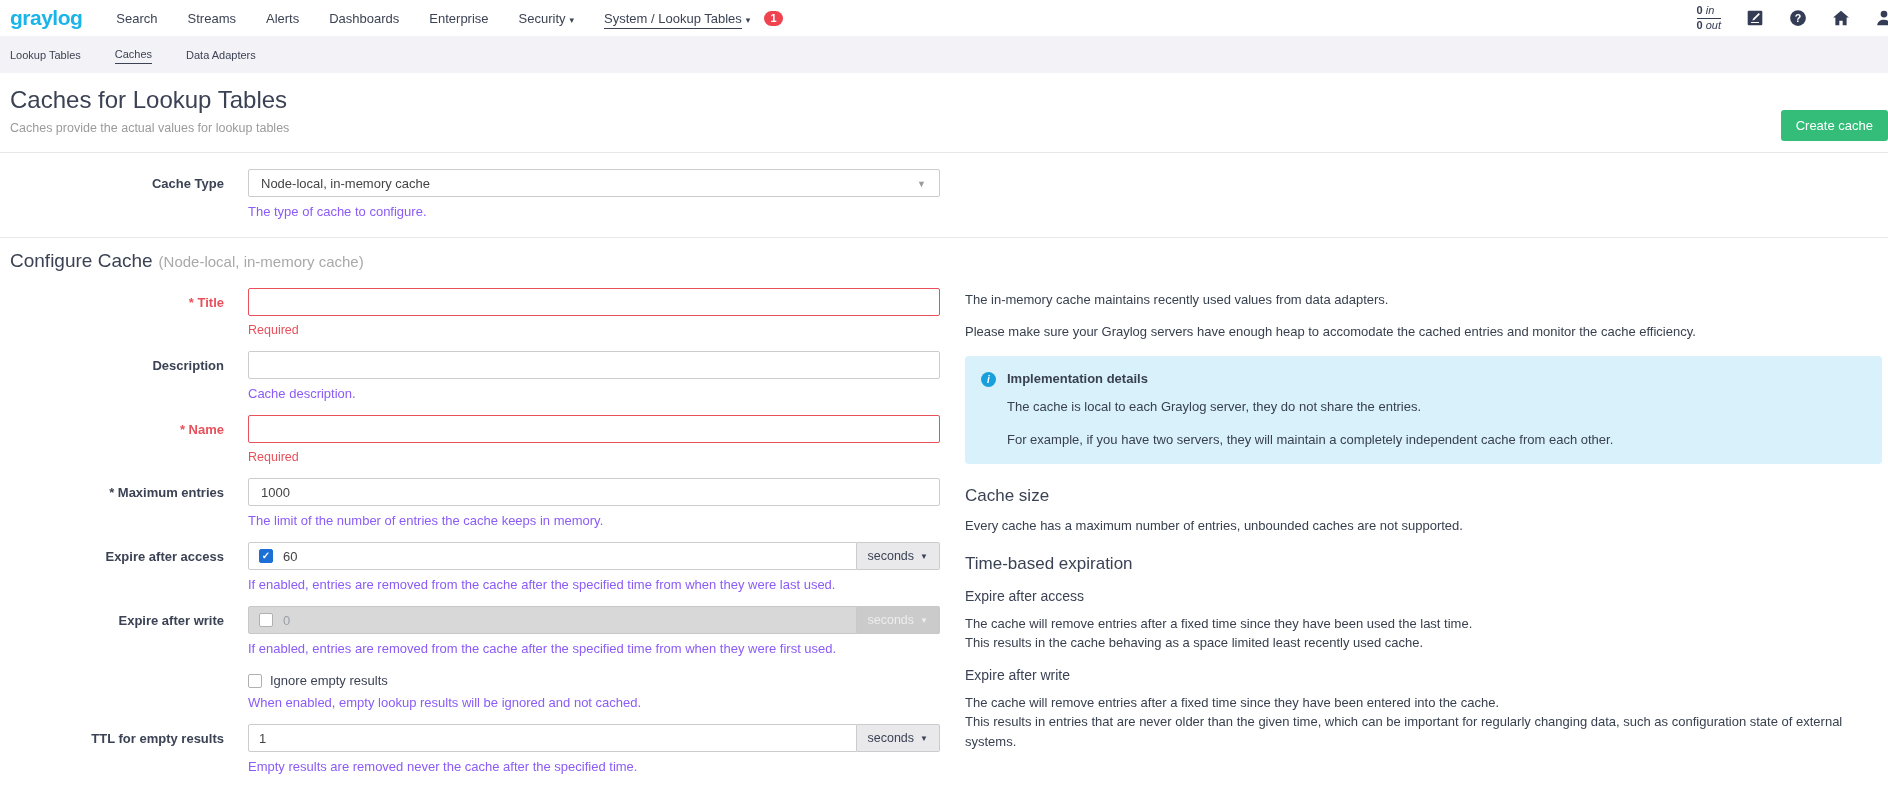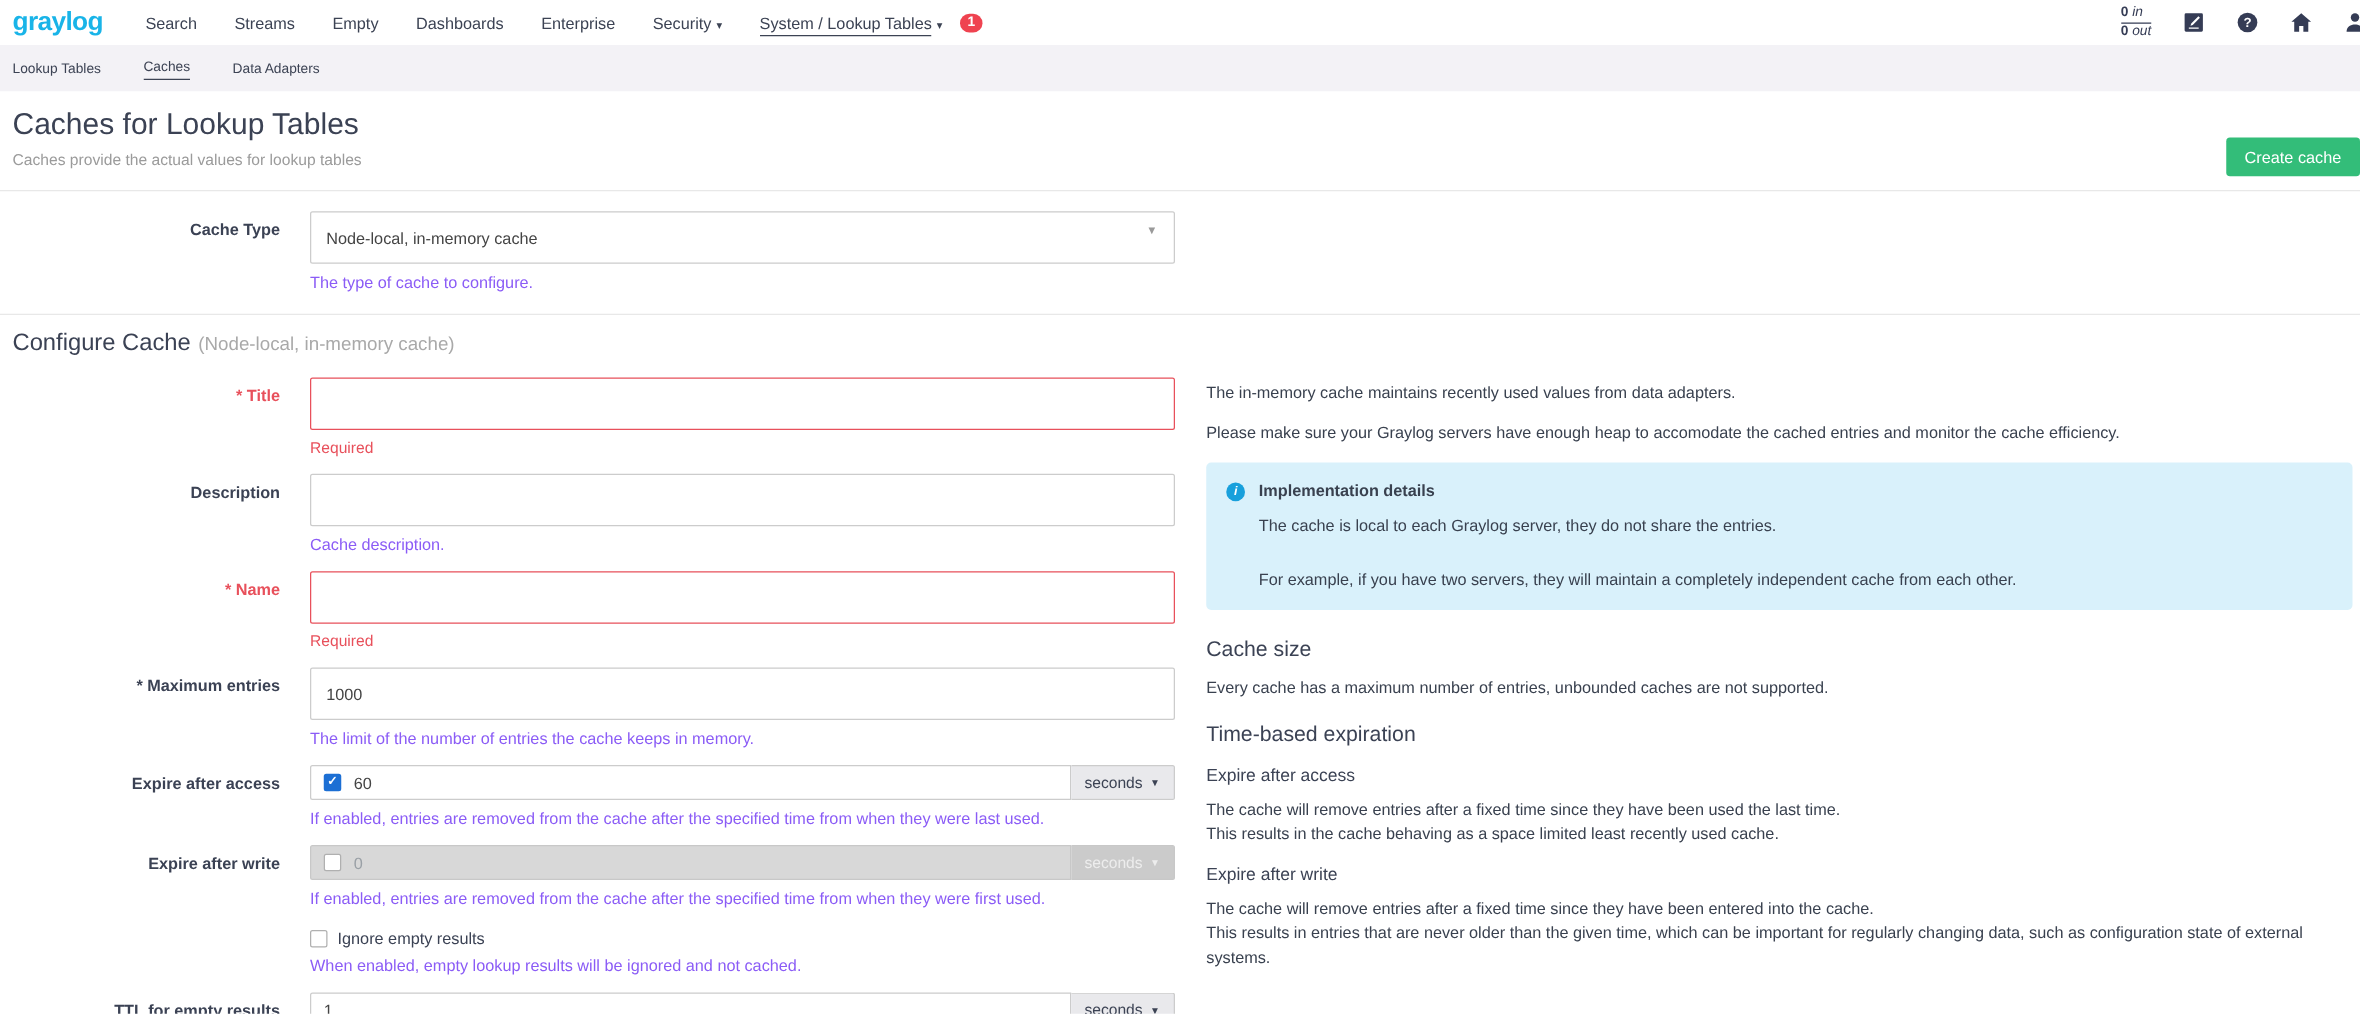--- a/index.html
+++ b/index.html
@@ -37,21 +37,21 @@
   .btn { border:none; border-radius:3px; font-size:13px; cursor:pointer; font-family:inherit; }
   .btn-green { background:#33bd79; color:#fff; padding:8px 15px; }
   .btn-gray { background:#e9e8ee; color:#3c4354; padding:8px 14px; }
   .create-top { position:absolute; right:0; top:37px; }
 
   
   .frow { display:grid; grid-template-columns:238px 692px; column-gap:10px; align-items:start; }
   .flabel { text-align:right; font-weight:700; font-size:13px; color:#3b4254; padding:7px 14px 0 0; }
   .flabel.red { color:#e8505b; }
   .fctl { position:relative; }
-  .txt { width:100%; height:42px; border:1px solid #ccc; border-radius:2px; padding:0 12px;
+  .txt { width:100%; height:28px; border:1px solid #ccc; border-radius:2px; padding:0 12px;
     font-size:13px; color:#444; font-family:inherit; background:#fff; outline:none; }
   .txt.error { border-color:#e8505b; }
   .hint { font-size:13px; color:#8b5cf6; margin-top:7px; }
   .err { font-size:12.5px; color:#e8505b; margin-top:7px; }
   .rowgap { margin-bottom:14px; }
 
   .cache-type-section { padding:16px 0 18px; border-bottom:1px solid #e8e8e8; }
   .select { position:relative; cursor:pointer; }
   .select .txt { display:flex; align-items:center; cursor:pointer; }
   .sel-caret { position:absolute; right:14px; top:10px; font-size:9px; color:#9a9a9a; }
@@ -84,35 +84,35 @@
   .cfg-suffix { font-size:15px; color:#a9a9a9; margin-left:6px; }
   .columns { display:flex; align-items:flex-start; }
   .col-left { width:948px; flex:none; }
   .col-right { flex:1; padding:2px 6px 0 17px; }
   .col-right p { font-size:13px; color:#39414f; line-height:1.5; margin-bottom:12px; }
   .alert-info { background:#d9f1fb; border-radius:4px; padding:15px 16px 13px; margin:15px 0 22px; }
   .alert-row { display:flex; gap:11px; }
   .info-icon { width:15px; height:15px; border-radius:50%; background:#18a0dc; color:#fff;
     font-size:10px; font-weight:700; font-style:italic; display:inline-flex; align-items:center; justify-content:center; flex:none; margin-top:1px; }
   .alert-title { font-size:13px; font-weight:700; color:#39414f; margin-bottom:11px; }
-  .alert-body p { margin-bottom:23px; }
+  .alert-body p { margin-bottom:13px; }
   .alert-body p:last-child { margin-bottom:2px; }
   .h3 { font-size:17px; font-weight:400; color:#3b4254; margin:18px 0 10px; }
   .h4 { font-size:14px; font-weight:400; color:#3b4254; margin:14px 0 10px; }
   .btnrow { display:flex; gap:5px; margin-top:26px; }
 </style>
 </head>
 <body>
 
 <header class="topnav">
   <div class="logo">graylog</div>
   <nav class="navitems">
     <span class="navitem">Search</span>
     <span class="navitem">Streams</span>
-    <span class="navitem">Empty</span>
+    <span class="navitem">Alerts</span>
     <span class="navitem">Dashboards</span>
     <span class="navitem">Enterprise</span>
     <span class="navitem"><span>Security</span><span class="caret">▾</span></span>
     <span class="navitem"><span class="lbl-underline">System / Lookup Tables</span><span class="caret">▾</span></span>
   </nav>
   <span class="badge">1</span>
   <div class="nav-right">
     <div class="throughput">
       <span class="tline">
           <span class="num">0</span>

